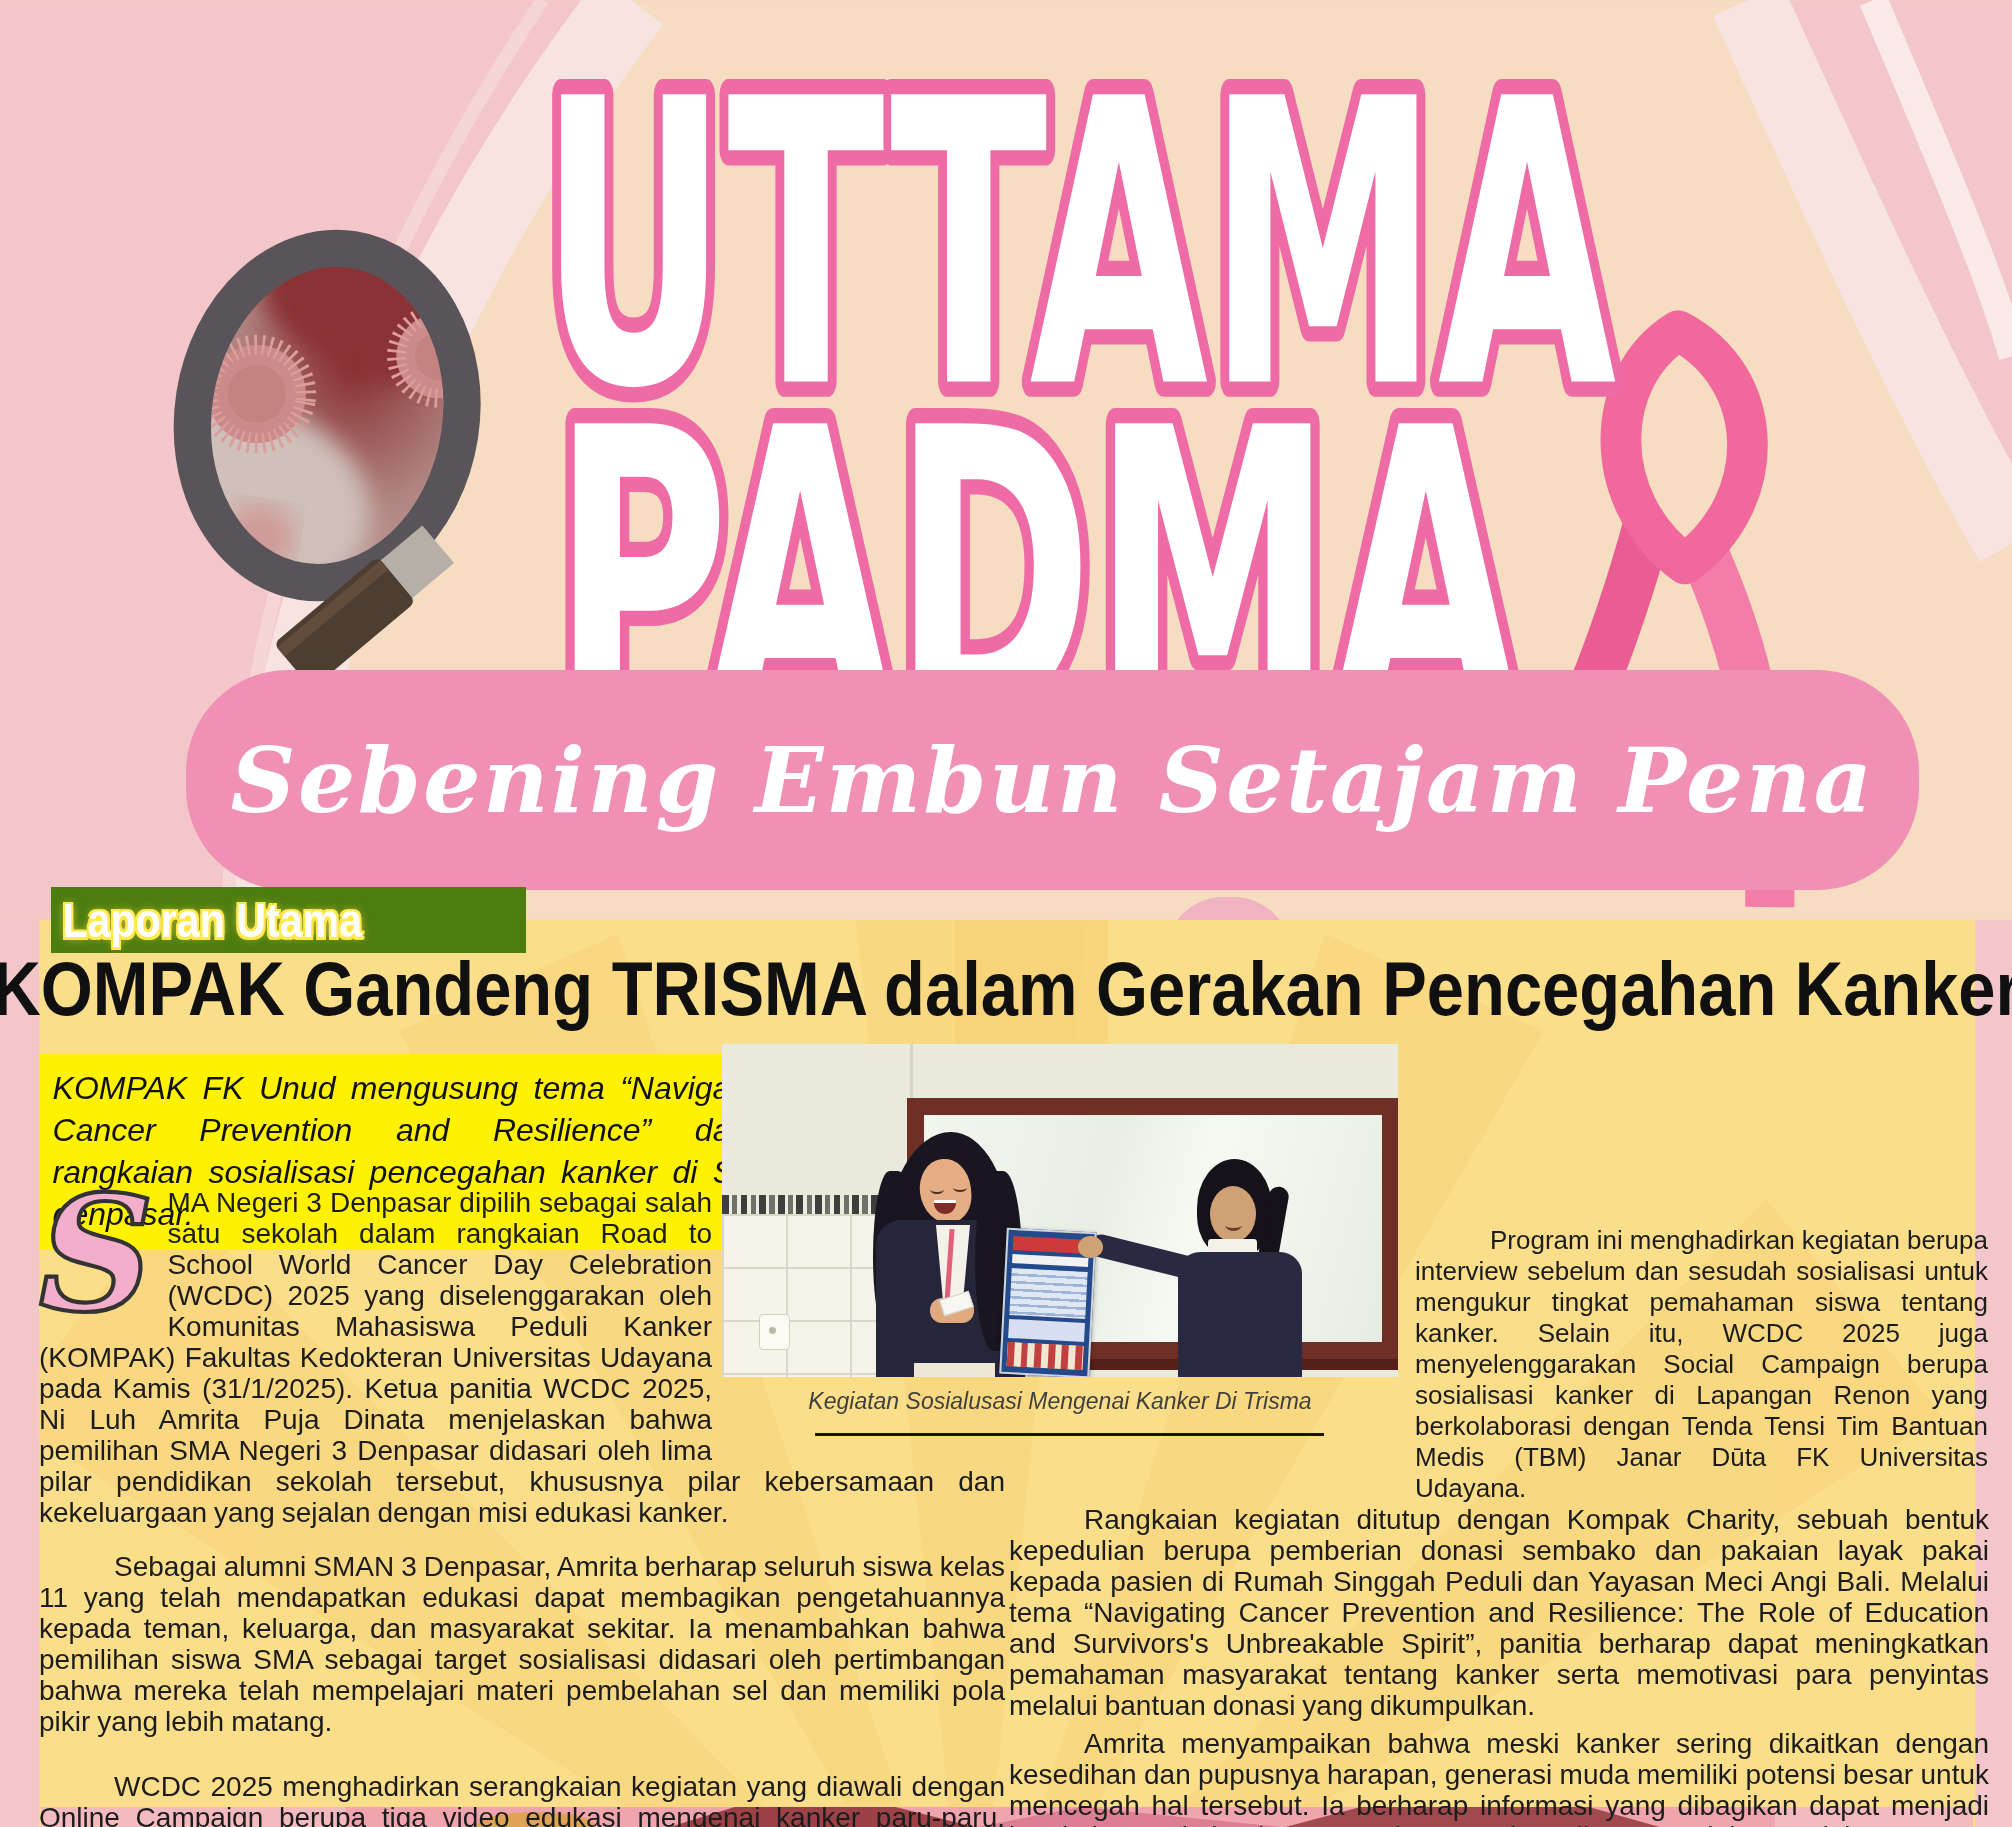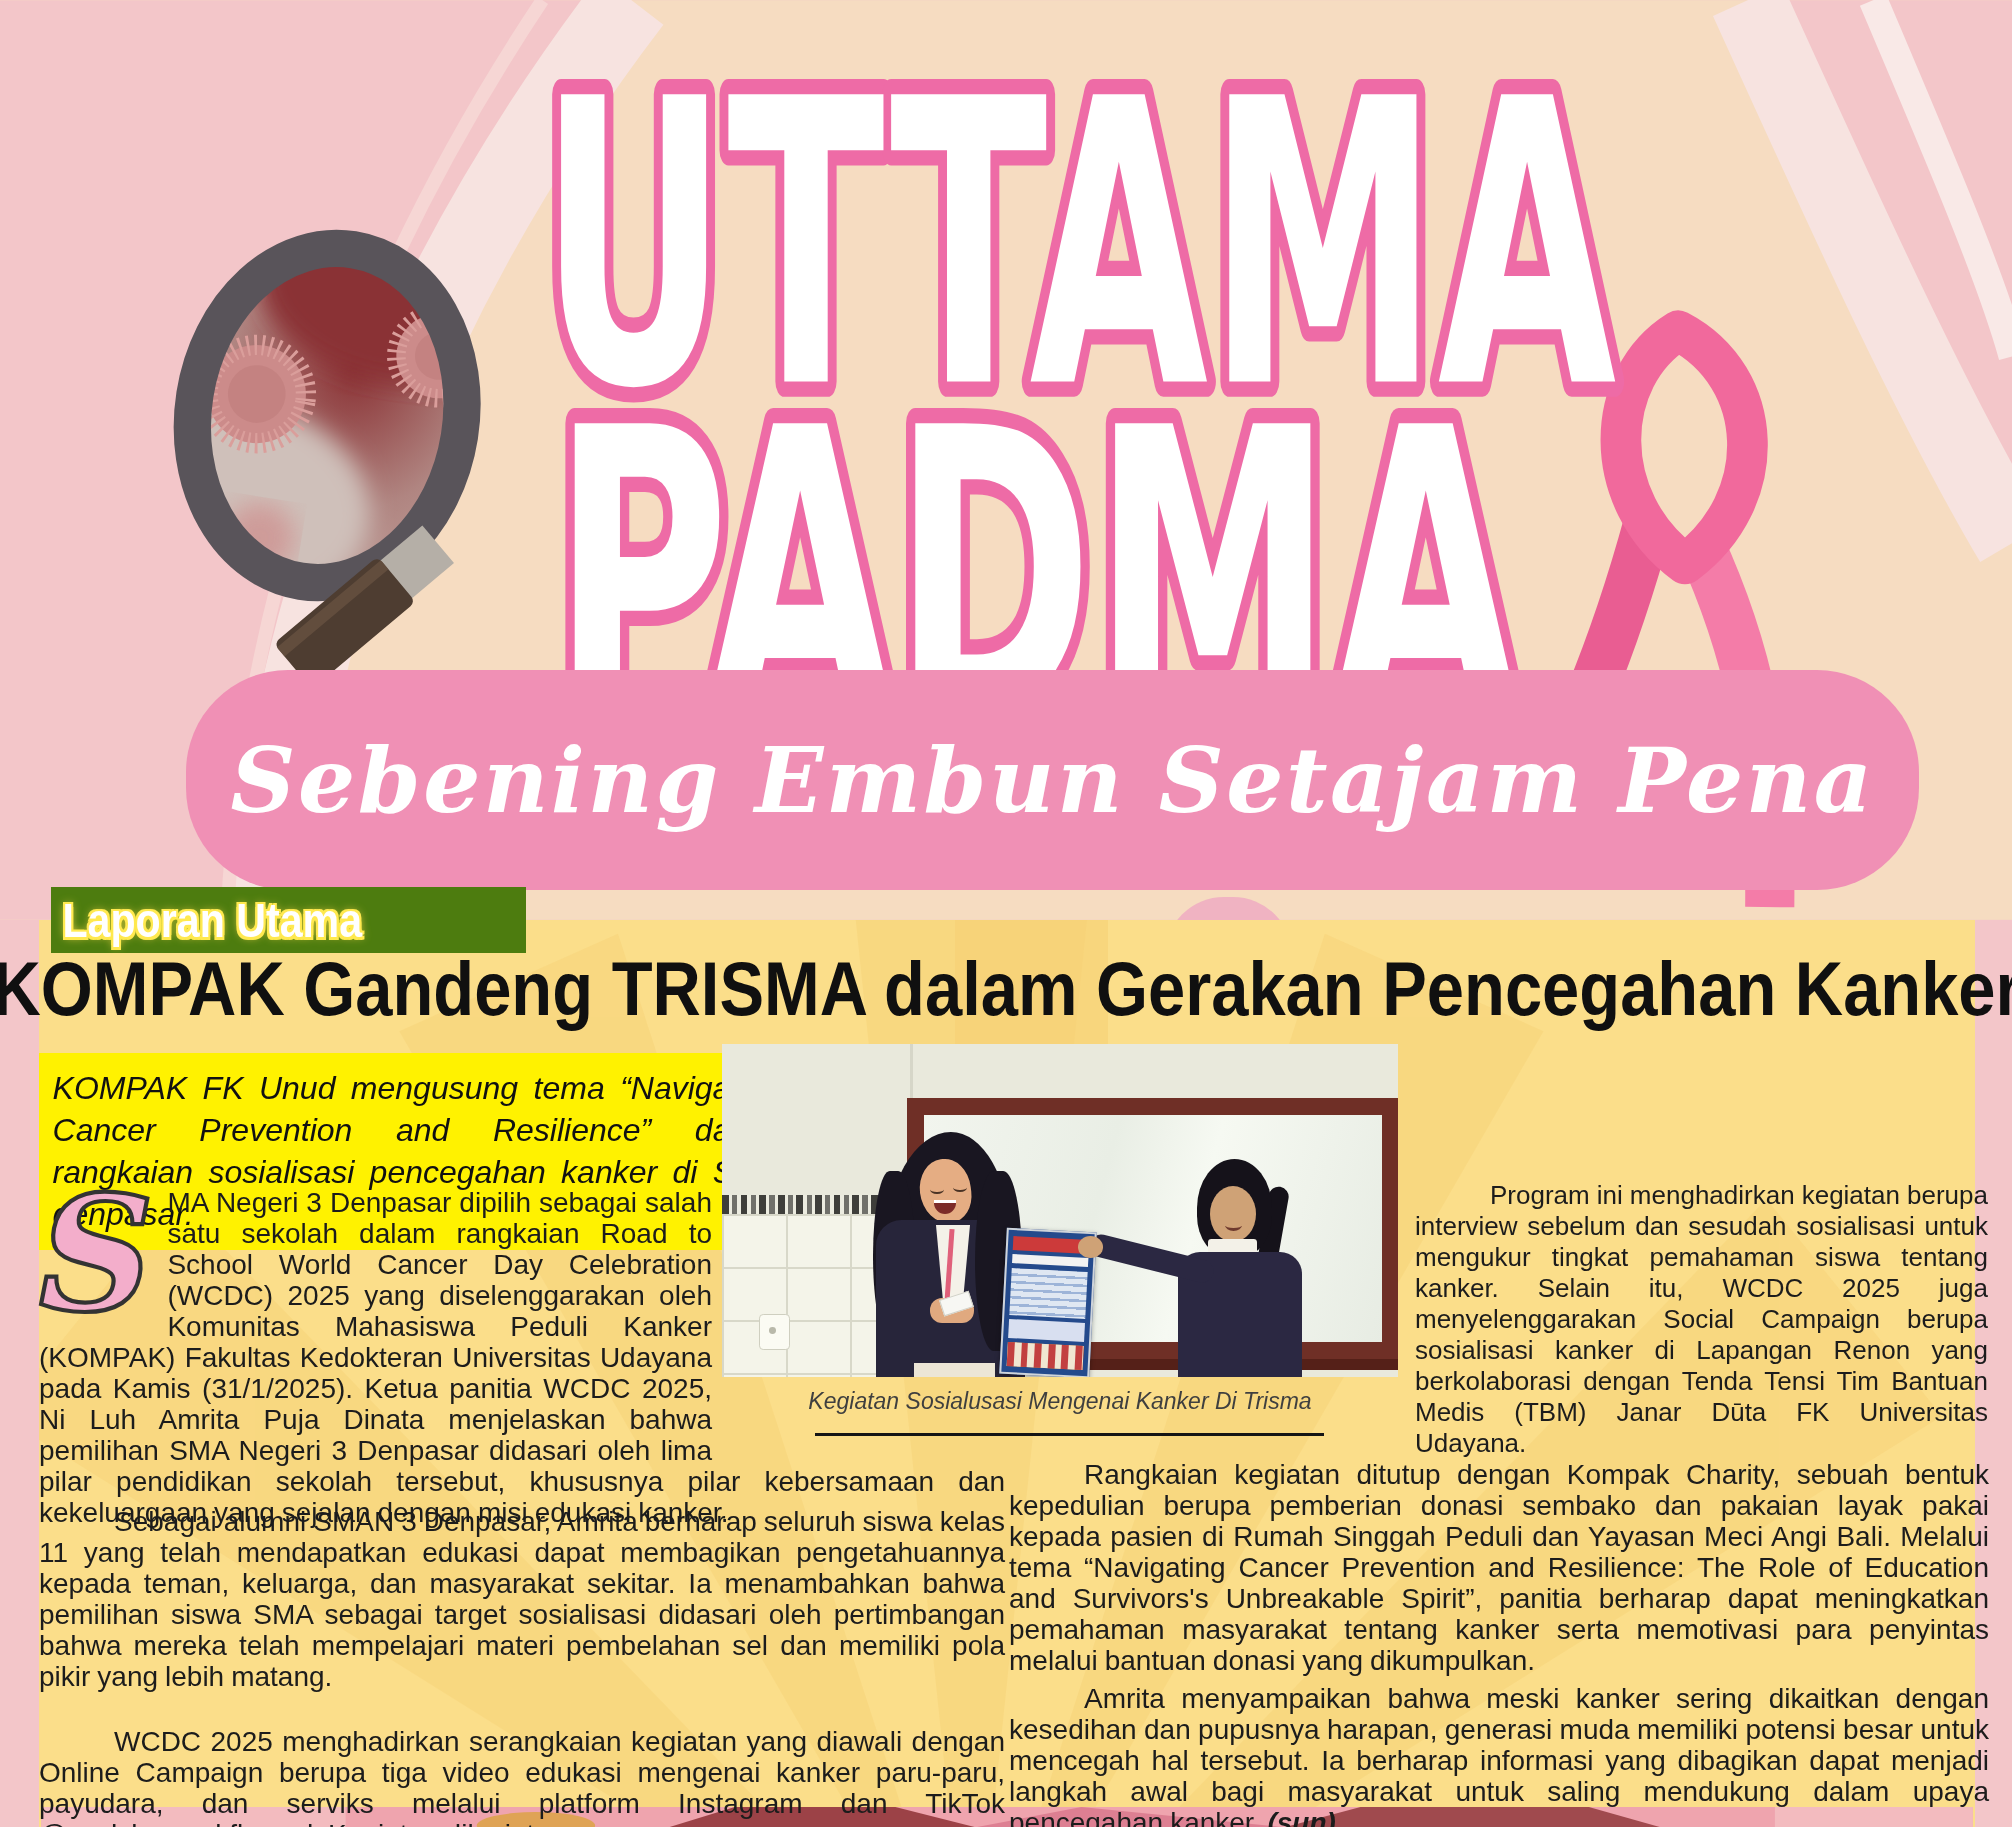--- a/index.html
+++ b/index.html
@@ -47,21 +47,21 @@
 
   .body-text{position:absolute;z-index:5;margin:0;color:#1c1c1c;
     font-size:28px;line-height:31px;text-align:justify;word-spacing:-0.8px;}
   .p1{left:39px;top:1187px;width:966px;}
   .p2{left:39px;top:1506px;width:966px;}
   .p3{left:39px;top:1726px;width:966px;}
   .r1{left:1415px;top:1051px;width:573px;font-size:26px;}
   .r2{left:1415px;top:1180px;width:573px;font-size:26px;}
   .r3{left:1009px;top:1459px;width:980px;}
   .r4{left:1009px;top:1683px;width:980px;}
-  .indent{text-indent:75px;}
+  .indent{text-indent:75px;margin-top:45px;}
   .photo-spacer{float:right;width:293px;height:254px;}
   .dropcap{float:left;font-family:"DejaVu Serif",serif;font-style:italic;font-weight:bold;
     font-size:159px;line-height:125px;color:#f3aecb;-webkit-text-stroke:4.2px #333;
     margin:5.1px 13.6px 0 0;}
   .byline{font-weight:bold;font-style:italic;}
 
   
   .photo{position:absolute;left:722px;top:1044px;width:676px;height:333px;
     background:#e9e9dc;overflow:hidden;z-index:5;}
   .photo .abs{position:absolute;}

